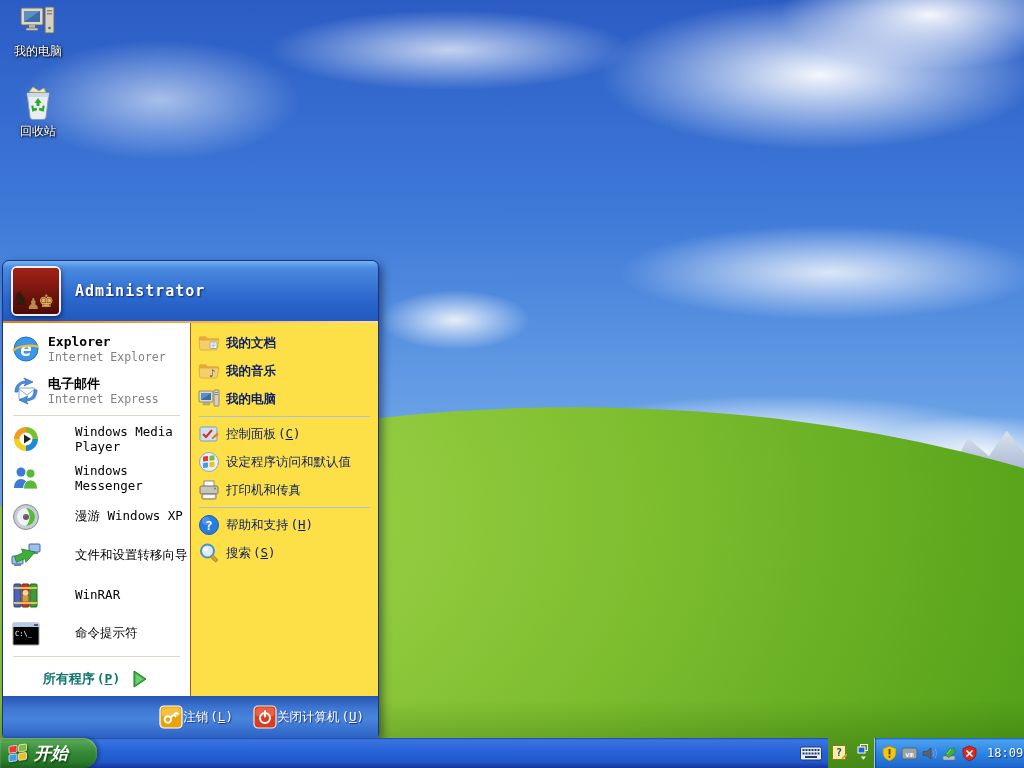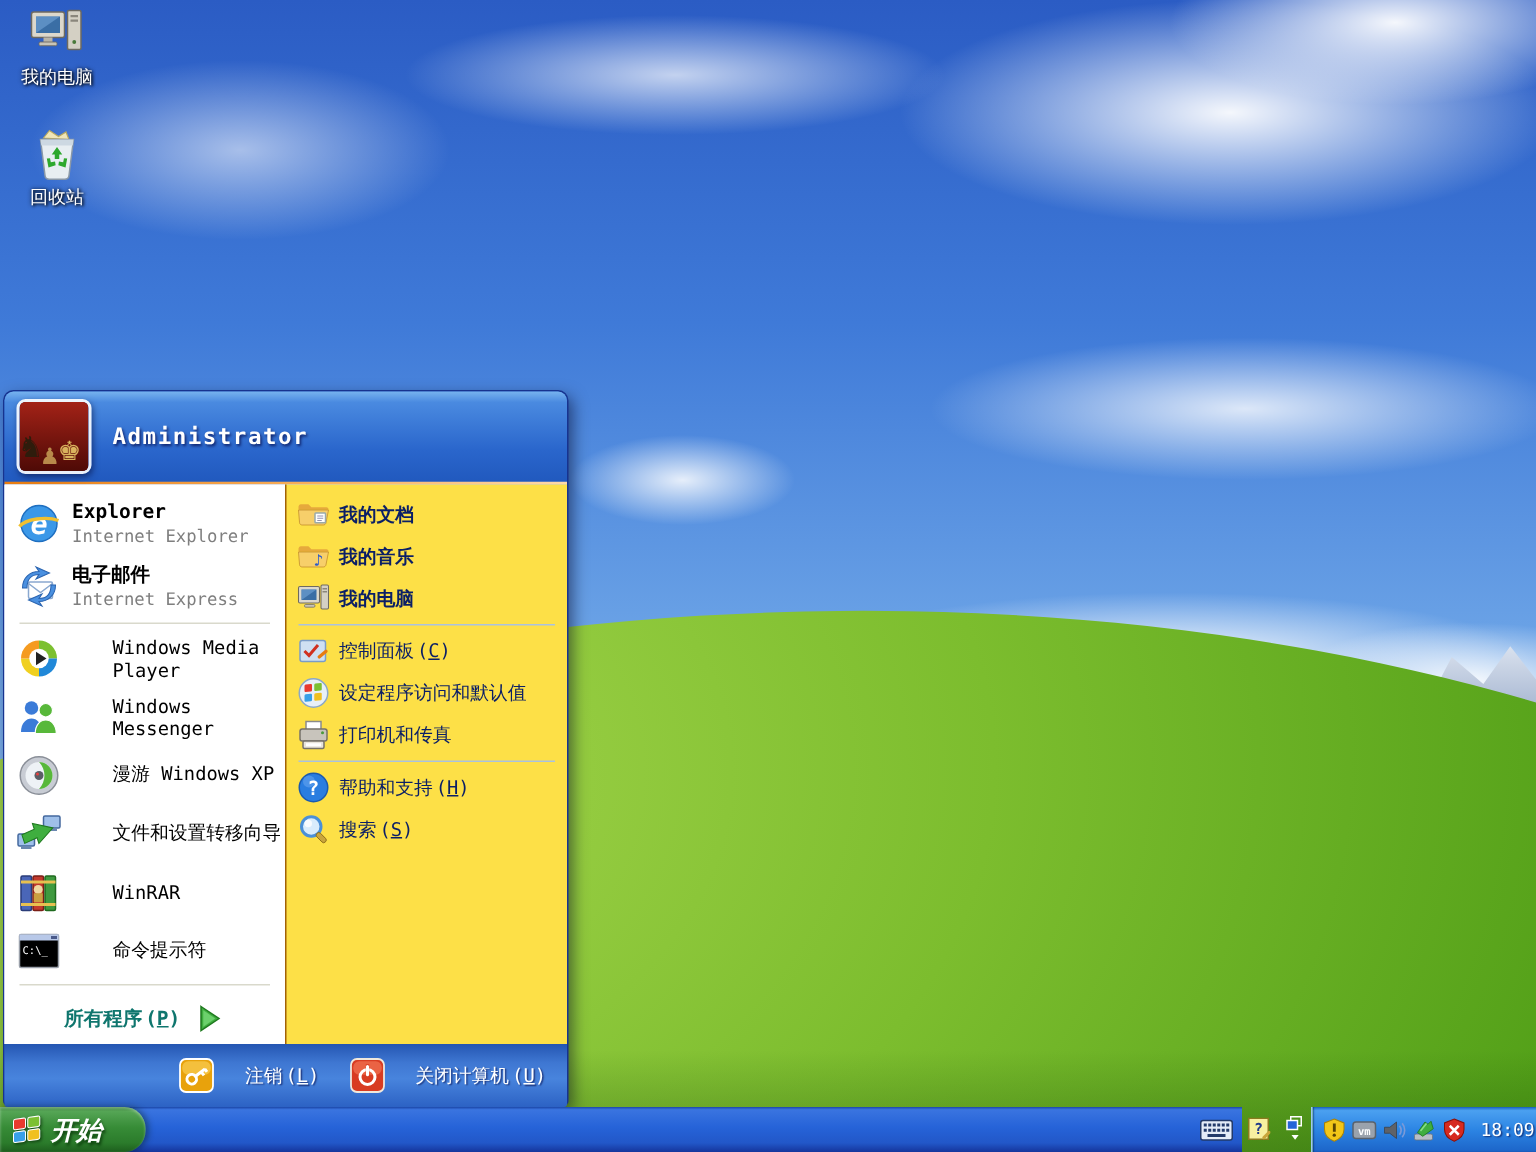--- a/index.html
+++ b/index.html
@@ -55,21 +55,21 @@
   .ritem { display:flex; align-items:center; gap:6px; padding-left:7px; height:28px; color:#0b1f66; font-size:12.5px; cursor:pointer; position:relative; }
   .ritem.bold { font-weight:bold; }
   .ic22 { width:22px; height:22px; flex:0 0 auto; }
   .rsep { height:1px; background:#a9c1e0; margin:3px 8px; }
   .hk { margin-left:2px; }
   .subarrow { position:absolute; right:10px; font-size:10px; color:#0b1f66; }
 
   .sm-footer { height:42px; border-radius:0 0 2px 2px;
                background:linear-gradient(180deg,#2456b2 0%,#3f77d2 30%,#4884dd 55%,#2c62c4 100%);
                display:flex; align-items:center; justify-content:flex-end; gap:20px; padding-right:14px; }
-  .fbtn { display:flex; align-items:center; gap:20px; cursor:pointer; }
+  .fbtn { display:flex; align-items:center; gap:0; cursor:pointer; }
   .fbtn .flbl { color:#fff; font-size:12.5px; text-shadow:1px 1px 1px rgba(0,0,60,.6); }
   .ic24 { width:24px; height:24px; }
 
   
   #taskbar { position:absolute; left:0; bottom:0; width:828px; height:30px;
              background:linear-gradient(180deg,#1b47a8 0%,#3a74e0 6%,#2663d8 45%,#2257c8 80%,#15359c 100%); }
   #startbtn { position:absolute; left:0; top:0; height:30px; width:97px; border-radius:0 14px 14px 0; cursor:pointer;
               background:linear-gradient(180deg,#2f7a2f 0%,#55a555 10%,#378c37 45%,#2b7b2b 80%,#1d5e1d 100%);
               box-shadow:inset 0 1px 2px rgba(255,255,255,.4), 2px 0 4px rgba(0,20,0,.4);
               display:flex; align-items:center; gap:6px; padding-left:8px; }

